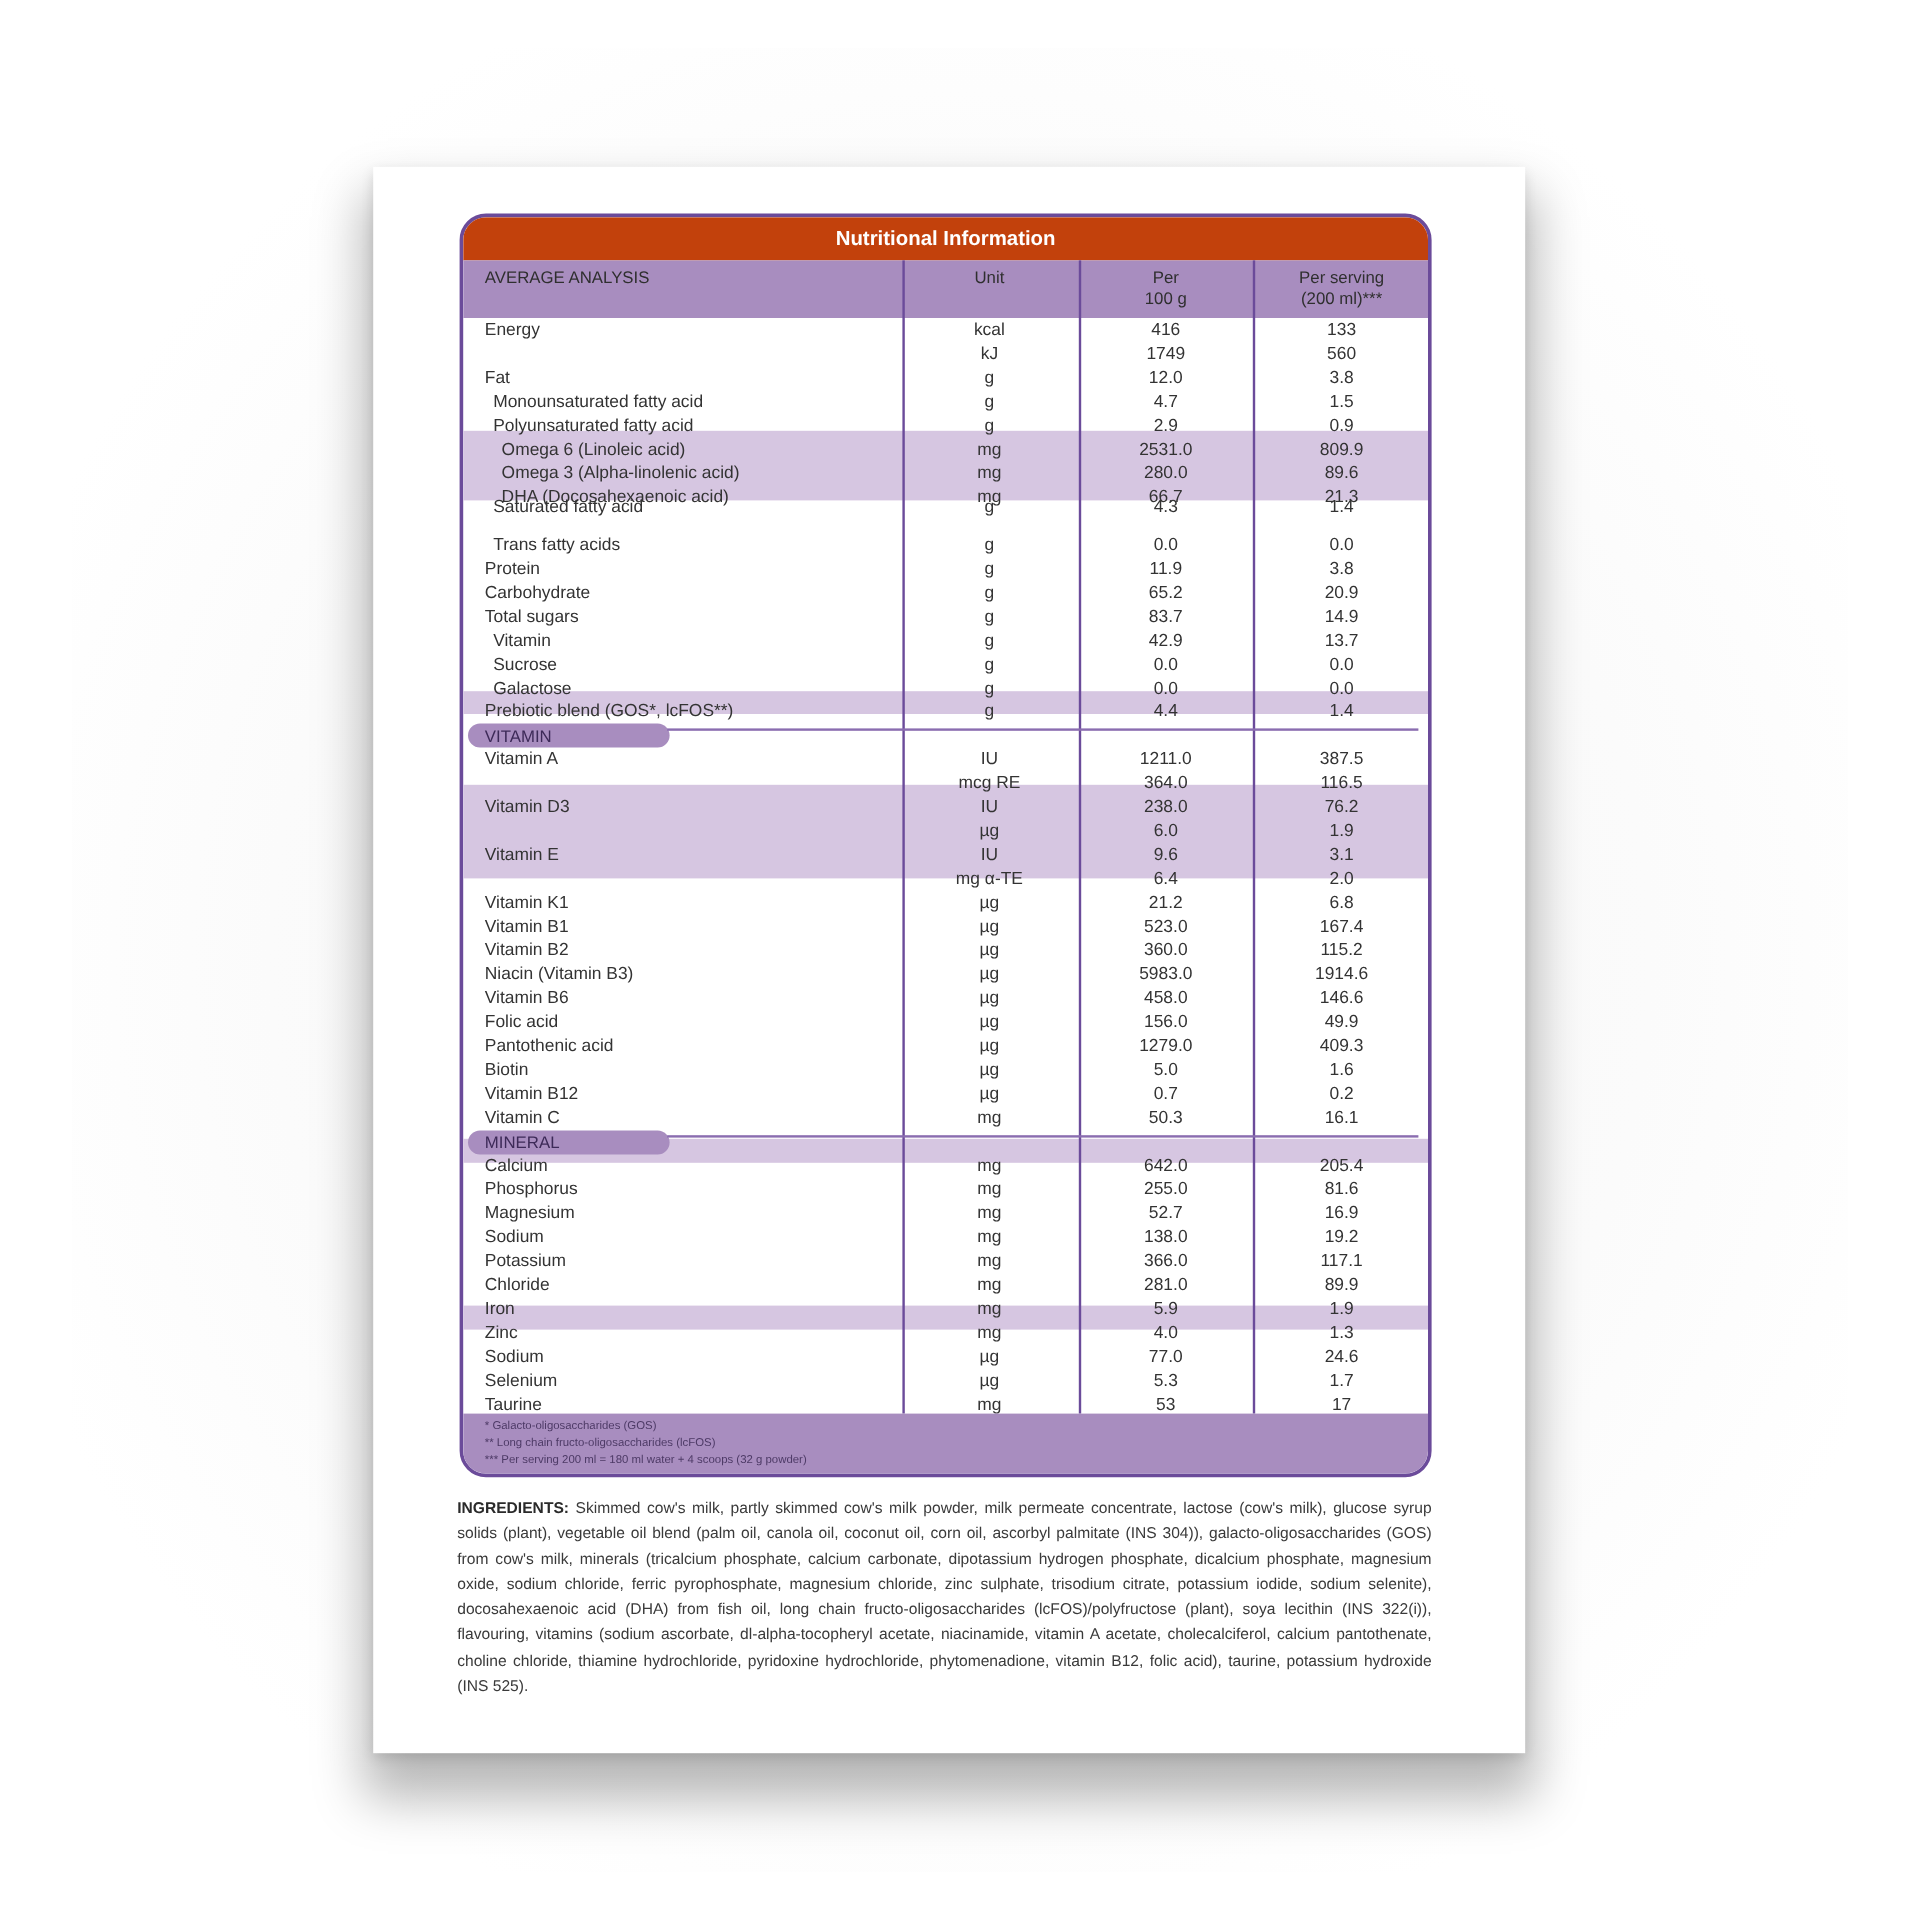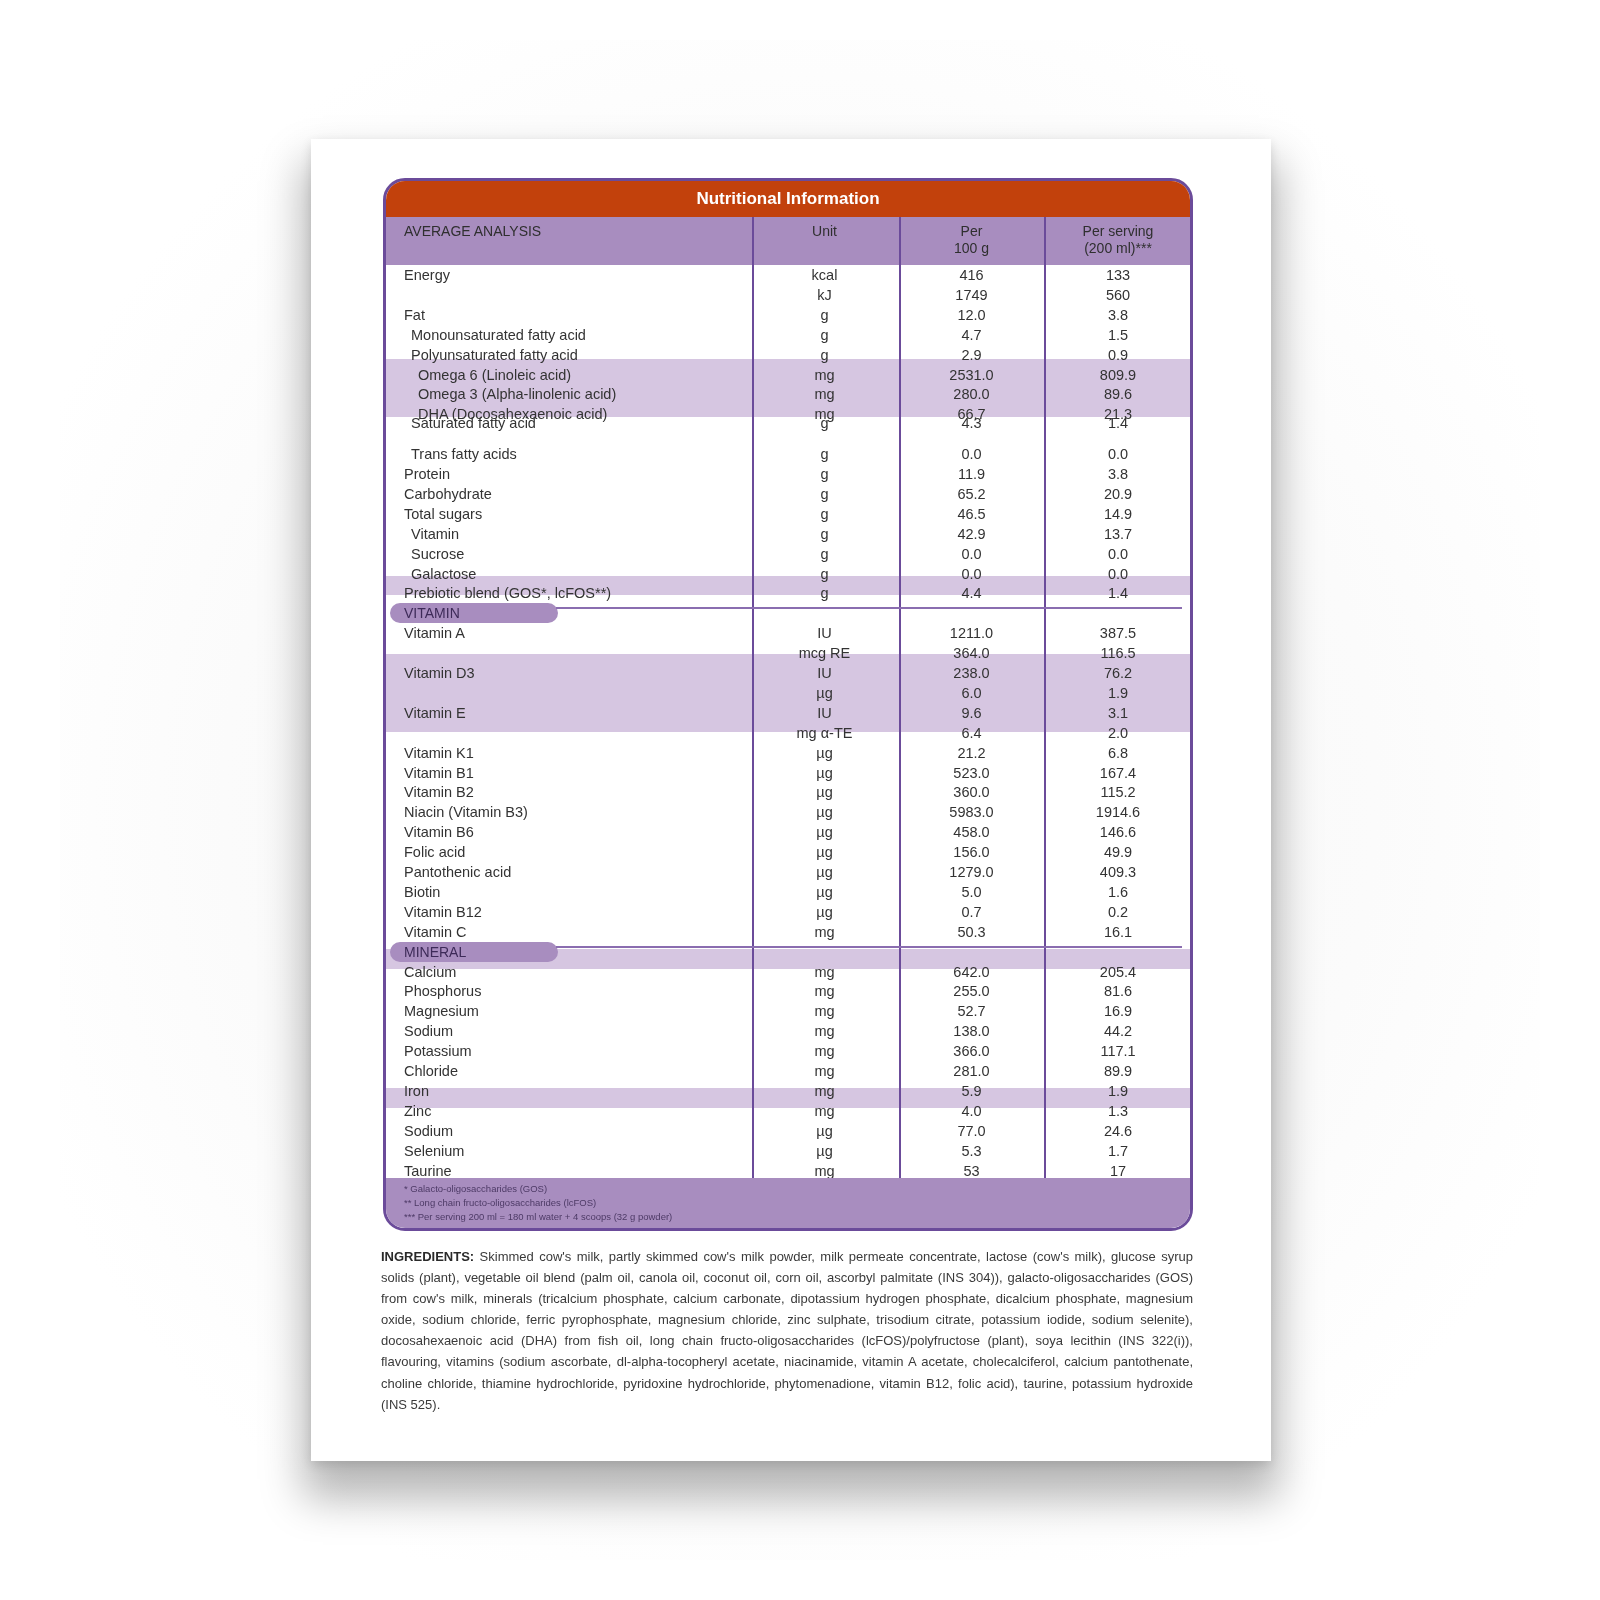--- a/index.html
+++ b/index.html
@@ -159,21 +159,21 @@
         </div>
         <div class="row" style="top: 302.9px;">
           <span class="n" style="left: 18px;">Carbohydrate</span>
           <span class="u">g</span>
           <span class="a">65.2</span>
           <span class="b">20.9</span>
         </div>
         <div class="row" style="top: 322.8px;">
           <span class="n" style="left: 18px;">Total sugars</span>
           <span class="u">g</span>
-          <span class="a">46.5</span>
+          <span class="a">83.7</span>
           <span class="b">14.9</span>
         </div>
         <div class="row" style="top: 342.7px;">
           <span class="n" style="left: 25px;">Vitamin</span>
           <span class="u">g</span>
           <span class="a">42.9</span>
           <span class="b">13.7</span>
         </div>
         <div class="row" style="top: 362.6px;">
           <span class="n" style="left: 25px;">Sucrose</span>
@@ -308,21 +308,21 @@
         <div class="row" style="top: 820.3px;">
           <span class="n" style="left: 18px;">Magnesium</span>
           <span class="u">mg</span>
           <span class="a">52.7</span>
           <span class="b">16.9</span>
         </div>
         <div class="row" style="top: 840.2px;">
           <span class="n" style="left: 18px;">Sodium</span>
           <span class="u">mg</span>
           <span class="a">138.0</span>
-          <span class="b">44.2</span>
+          <span class="b">19.2</span>
         </div>
         <div class="row" style="top: 860.1px;">
           <span class="n" style="left: 18px;">Potassium</span>
           <span class="u">mg</span>
           <span class="a">366.0</span>
           <span class="b">117.1</span>
         </div>
         <div class="row" style="top: 880px;">
           <span class="n" style="left: 18px;">Chloride</span>
           <span class="u">mg</span>

